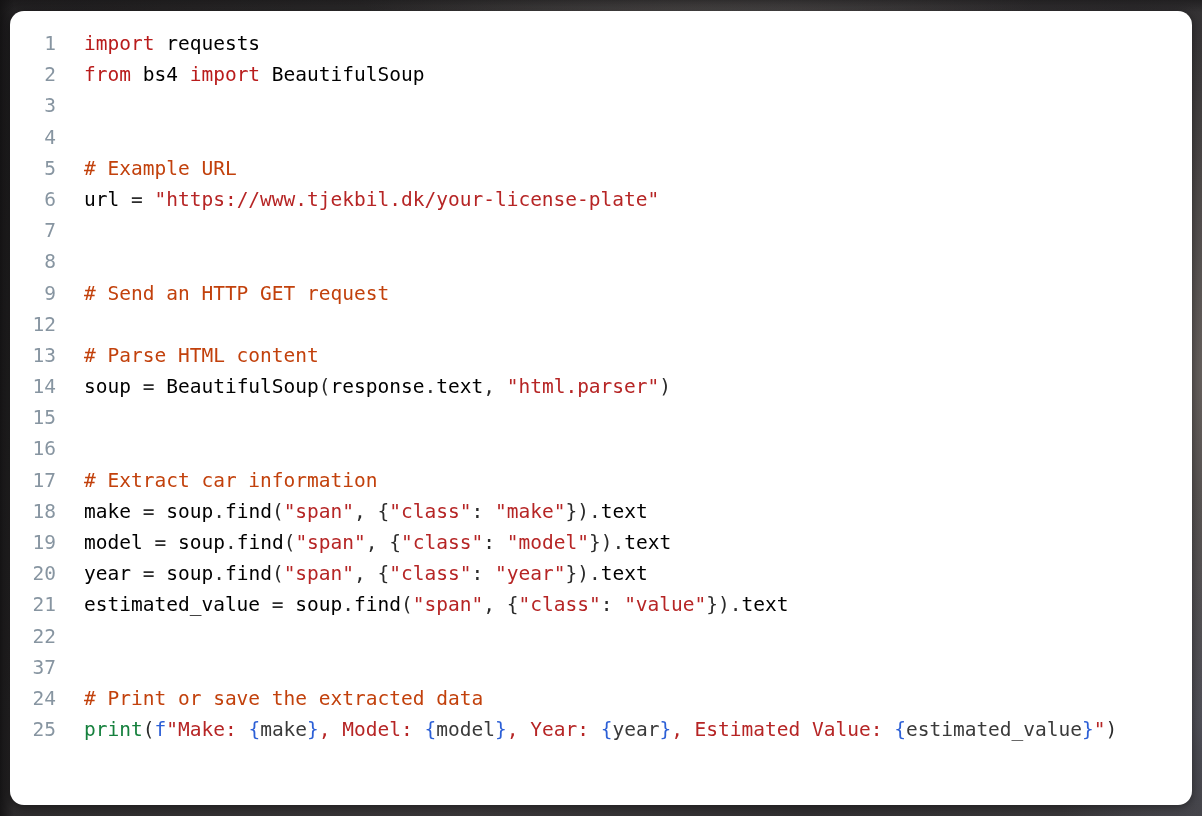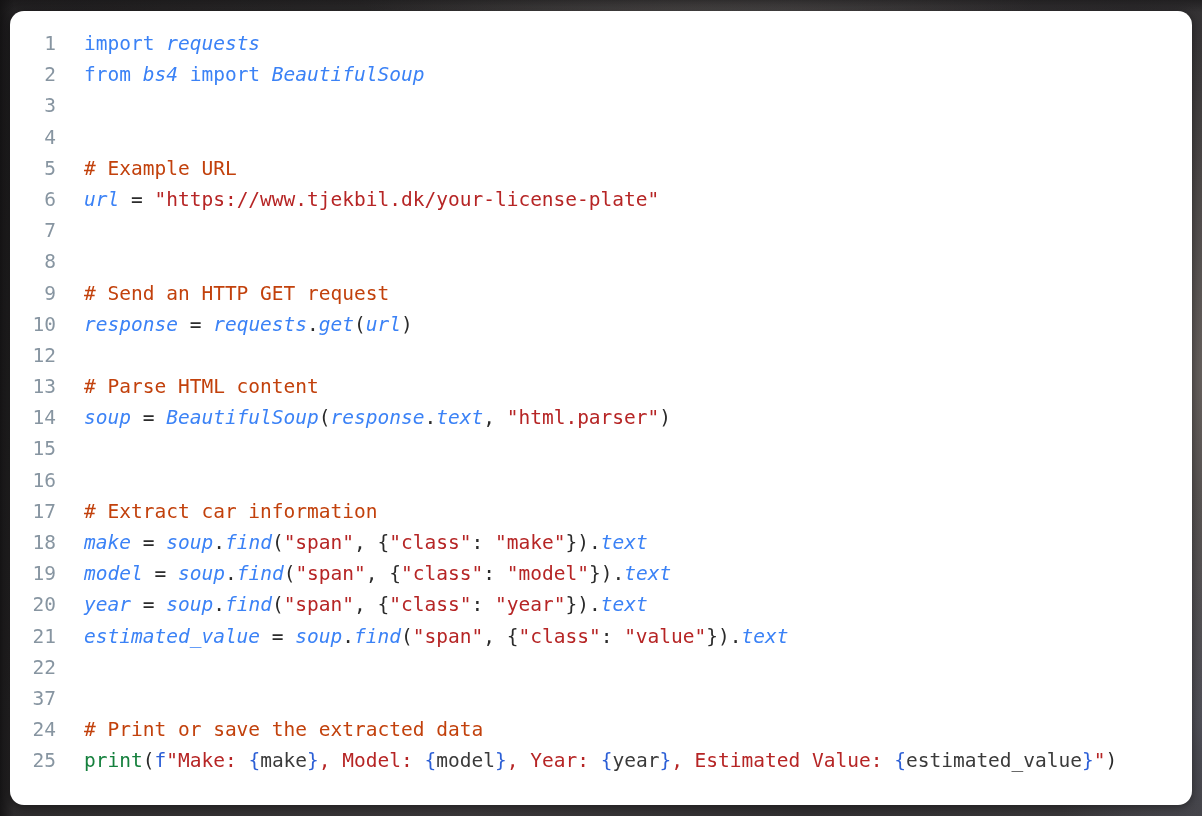--- a/index.html
+++ b/index.html
@@ -77,24 +77,24 @@
     flex: 1 1 auto;
     padding-left: 28px;
     font-family: "DejaVu Sans Mono", monospace;
     font-size: 19.5px;
     color: #2b2b2b;
     white-space: pre;
     overflow: hidden;
   }
 
   
-  .tok-kw   { color: #3b82f6; font-weight: 400; }   
+  .tok-kw   { color: #b91c1c; font-weight: 400; }   
   .tok-com  { color: #c2410c; }                      
   .tok-str  { color: #b62525; }                      
-  .tok-nam  { color: #3b82f6; font-style: italic; }                      
+  .tok-nam  { color: #000000; }                      
   .tok-fn   { color: #15803d; }                      
   .tok-pun  { color: #2b2b2b; }                      
   .tok-fpre { color: #2c5fd6; }                      
   .tok-brc  { color: #2c5fd6; }                      
   .tok-sub  { color: #3a3a3a; }                      
 </style>
 </head>
 <body>
 
 <div id="backdrop"></div>
@@ -103,21 +103,20 @@
   <div id="code-block">
       <div class="code-line"><span class="line-number">1</span><span class="line-code"><span class="tok-kw">import</span><span class="tok-nam"> requests</span></span></div>
       <div class="code-line"><span class="line-number">2</span><span class="line-code"><span class="tok-kw">from</span><span class="tok-nam"> bs4 </span><span class="tok-kw">import</span><span class="tok-nam"> BeautifulSoup</span></span></div>
       <div class="code-line"><span class="line-number">3</span><span class="line-code"></span></div>
       <div class="code-line"><span class="line-number">4</span><span class="line-code"></span></div>
       <div class="code-line"><span class="line-number">5</span><span class="line-code"><span class="tok-com"># Example URL</span></span></div>
       <div class="code-line"><span class="line-number">6</span><span class="line-code"><span class="tok-nam">url </span><span class="tok-pun">= </span><span class="tok-str">"https://www.tjekbil.dk/your-license-plate"</span></span></div>
       <div class="code-line"><span class="line-number">7</span><span class="line-code"></span></div>
       <div class="code-line"><span class="line-number">8</span><span class="line-code"></span></div>
       <div class="code-line"><span class="line-number">9</span><span class="line-code"><span class="tok-com"># Send an HTTP GET request</span></span></div>
-      <div class="code-line"><span class="line-number">10</span><span class="line-code"><span class="tok-nam">response </span><span class="tok-pun">= </span><span class="tok-nam">requests</span><span class="tok-pun">.</span><span class="tok-nam">get</span><span class="tok-pun">(</span><span class="tok-nam">url</span><span class="tok-pun">)</span></span></div>
       <div class="code-line"><span class="line-number">12</span><span class="line-code"></span></div>
       <div class="code-line"><span class="line-number">13</span><span class="line-code"><span class="tok-com"># Parse HTML content</span></span></div>
       <div class="code-line"><span class="line-number">14</span><span class="line-code"><span class="tok-nam">soup </span><span class="tok-pun">= </span><span class="tok-nam">BeautifulSoup</span><span class="tok-pun">(</span><span class="tok-nam">response</span><span class="tok-pun">.</span><span class="tok-nam">text</span><span class="tok-pun">, </span><span class="tok-str">"html.parser"</span><span class="tok-pun">)</span></span></div>
       <div class="code-line"><span class="line-number">15</span><span class="line-code"></span></div>
       <div class="code-line"><span class="line-number">16</span><span class="line-code"></span></div>
       <div class="code-line"><span class="line-number">17</span><span class="line-code"><span class="tok-com"># Extract car information</span></span></div>
       <div class="code-line"><span class="line-number">18</span><span class="line-code"><span class="tok-nam">make </span><span class="tok-pun">= </span><span class="tok-nam">soup</span><span class="tok-pun">.</span><span class="tok-nam">find</span><span class="tok-pun">(</span><span class="tok-str">"span"</span><span class="tok-pun">, {</span><span class="tok-str">"class"</span><span class="tok-pun">: </span><span class="tok-str">"make"</span><span class="tok-pun">}).</span><span class="tok-nam">text</span></span></div>
       <div class="code-line"><span class="line-number">19</span><span class="line-code"><span class="tok-nam">model </span><span class="tok-pun">= </span><span class="tok-nam">soup</span><span class="tok-pun">.</span><span class="tok-nam">find</span><span class="tok-pun">(</span><span class="tok-str">"span"</span><span class="tok-pun">, {</span><span class="tok-str">"class"</span><span class="tok-pun">: </span><span class="tok-str">"model"</span><span class="tok-pun">}).</span><span class="tok-nam">text</span></span></div>
       <div class="code-line"><span class="line-number">20</span><span class="line-code"><span class="tok-nam">year </span><span class="tok-pun">= </span><span class="tok-nam">soup</span><span class="tok-pun">.</span><span class="tok-nam">find</span><span class="tok-pun">(</span><span class="tok-str">"span"</span><span class="tok-pun">, {</span><span class="tok-str">"class"</span><span class="tok-pun">: </span><span class="tok-str">"year"</span><span class="tok-pun">}).</span><span class="tok-nam">text</span></span></div>
       <div class="code-line"><span class="line-number">21</span><span class="line-code"><span class="tok-nam">estimated_value </span><span class="tok-pun">= </span><span class="tok-nam">soup</span><span class="tok-pun">.</span><span class="tok-nam">find</span><span class="tok-pun">(</span><span class="tok-str">"span"</span><span class="tok-pun">, {</span><span class="tok-str">"class"</span><span class="tok-pun">: </span><span class="tok-str">"value"</span><span class="tok-pun">}).</span><span class="tok-nam">text</span></span></div>

